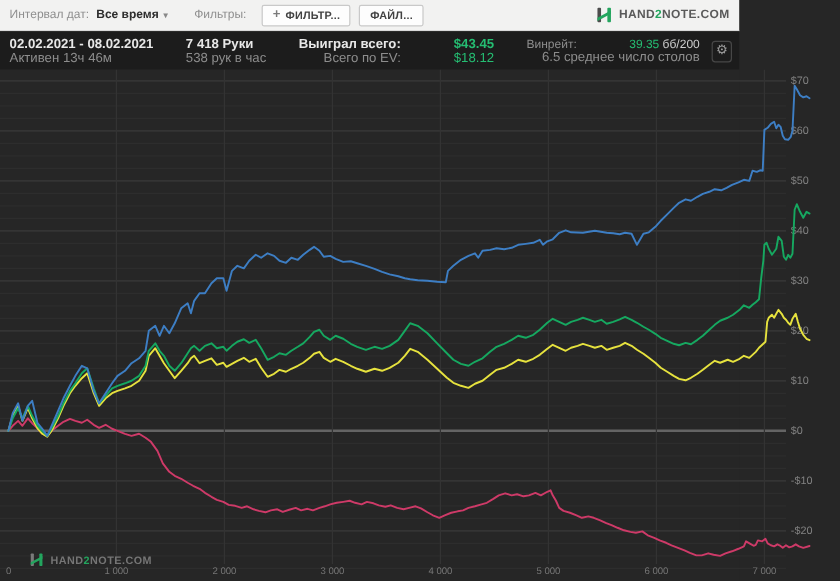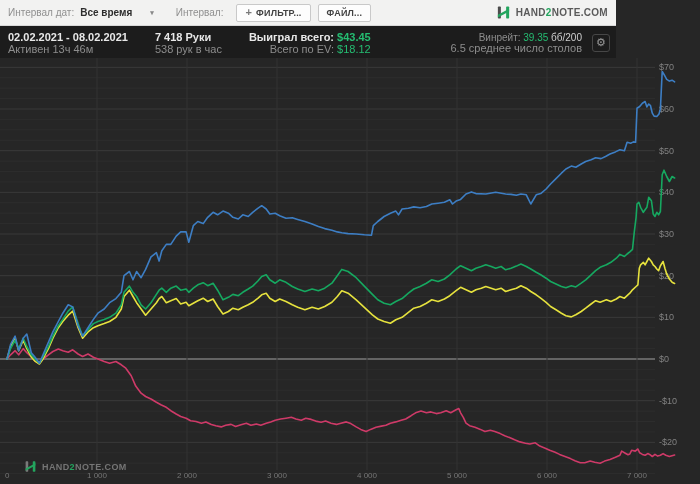--- a/index.html
+++ b/index.html
@@ -4,40 +4,40 @@
 <style>
   * { margin:0; padding:0; box-sizing:border-box; }
   html,body { width:700px; height:484px; overflow:hidden; background:#262626;
     font-family:"Liberation Sans", sans-serif; }
   .app { width:616px; height:484px; display:flex; flex-direction:column; }
 
   
   .toolbar { height:26px; flex:0 0 26px; background:#f2f2f1; border-bottom:1px solid #d8d8d8;
     display:flex; align-items:center; padding:0 8px; font-size:10px; color:#8f8f8f; }
   .tb-label { margin-right:6px; }
-  .tb-dropdown { display:inline-flex; align-items:center; gap:18px; font-weight:bold;
+  .tb-dropdown { display:inline-flex; align-items:center; gap:4px; font-weight:bold;
     color:#2d2d2d; cursor:pointer; margin-right:22px; }
   .tb-caret { font-size:7px; color:#888; }
   .tb-btn { display:inline-flex; align-items:center; gap:4px; height:18px; padding:0 8px;
     background:#fdfdfd; border:1px solid #c9c9c9; border-radius:2px; color:#424242;
     font-size:9px; font-weight:bold; letter-spacing:.2px; margin-left:7px; cursor:pointer; }
   .tb-plus { color:#7a7a7a; font-size:11px; font-weight:bold; line-height:1; }
   .tb-spacer { flex:1; }
   .brand { display:inline-flex; align-items:center; gap:5px; font-size:10px; font-weight:bold;
     color:#5a5a5a; letter-spacing:.3px; cursor:pointer; }
   .brand .accent { color:#23a55e; }
 
   
   .statsbar { height:32px; flex:0 0 32px; background:#1c1c1c; display:flex;
     align-items:stretch; padding:3px 6px 2px 8px; color:#e8e8e8; position:relative; }
   .sgroup { display:flex; flex-direction:column; justify-content:center; margin-right:27px; }
   .sgroup .main { font-size:11px; font-weight:bold; line-height:13px; white-space:nowrap; }
   .sgroup .sub  { font-size:11px; color:#8d8d8d; line-height:11px; white-space:nowrap; }
   .sgroup.right-align { text-align:right; }
-  .green { color:#25bd72; }
+  .green { color:#25bd72;margin-left:41px; }
   .dim   { color:#8d8d8d;text-align:center; }
   .light { color:#cfcfcf; }
   .s-spacer { flex:1; }
   .gearbox { width:18px; height:18px; border:1px solid #474747; border-radius:3px;
     display:flex; align-items:center; justify-content:center; align-self:center;
     margin-left:10px; cursor:pointer; }
   .gearbox span { font-size:11px; color:#9a9a9a; line-height:1; }
 
   
   .chartwrap { position:relative; flex:1; background:#262626; }
@@ -59,21 +59,21 @@
 <body>
 
 <div class="app">
 
   <div class="toolbar">
     <span class="tb-label">Интервал дат:</span>
     <span class="tb-dropdown">
       <span>Все время</span>
       <span class="tb-caret">▾</span>
     </span>
-    <span class="tb-label">Интервал:</span>
+    <span class="tb-label">Фильтры:</span>
     <span class="tb-btn">
       <span class="tb-plus">+</span>
       <span>ФИЛЬТР...</span>
     </span>
     <span class="tb-btn">
       <span>ФАЙЛ...</span>
     </span>
     <span class="tb-spacer"></span>
     <span class="brand">
       <svg width="15" height="15" viewBox="0 0 20 20">

